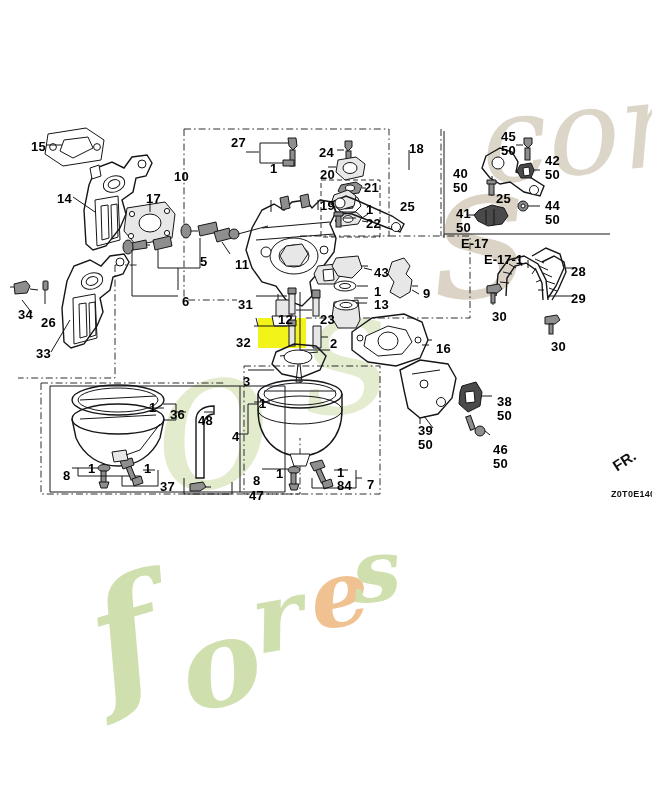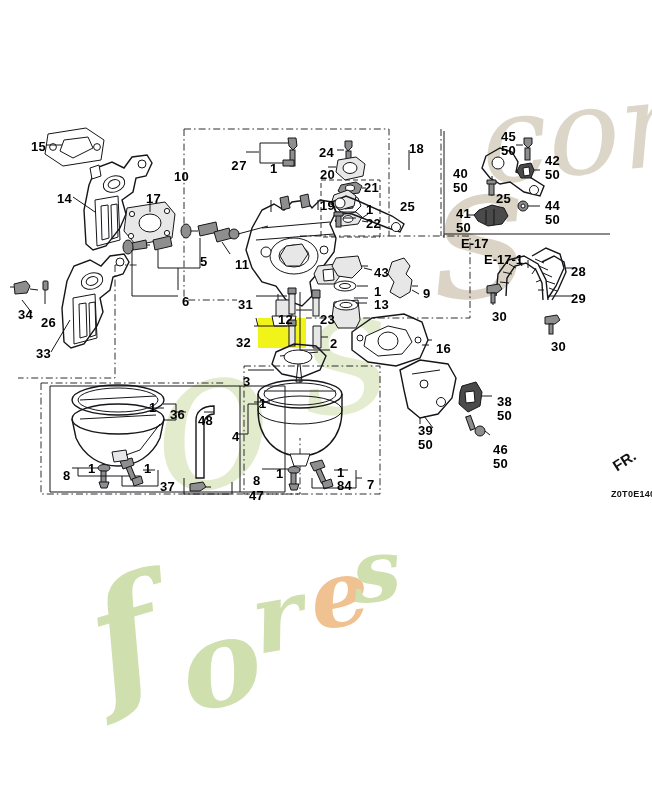--- a/index.html
+++ b/index.html
@@ -389,21 +389,21 @@
       <path d="M372,270 L364,268"></path>
       <path d="M367,303 L356,303"></path>
     </g>
   </svg>
 
   <div id="numbers">
       <div class="num" style="left: 31px; top: 140px;">15</div>
       <div class="num" style="left: 57px; top: 192px;">14</div>
       <div class="num" style="left: 146px; top: 192px;">17</div>
       <div class="num" style="left: 174px; top: 170px;">10</div>
-      <div class="num" style="left: 231px; top: 160px; font-family: Liberation Mono, monospace;">27</div>
+      <div class="num" style="left: 231px; top: 136px;">27</div>
       <div class="num" style="left: 270px; top: 162px;">1</div>
       <div class="num" style="left: 319px; top: 146px;">24</div>
       <div class="num" style="left: 320px; top: 168px;">20</div>
       <div class="num" style="left: 364px; top: 181px;">21</div>
       <div class="num" style="left: 320px; top: 199px;">19</div>
       <div class="num" style="left: 366px; top: 203px;">1</div>
       <div class="num" style="left: 366px; top: 217px;">22</div>
       <div class="num" style="left: 409px; top: 142px;">18</div>
       <div class="num" style="left: 400px; top: 200px;">25</div>
       <div class="num" style="left: 501px; top: 130px;">45</div>

